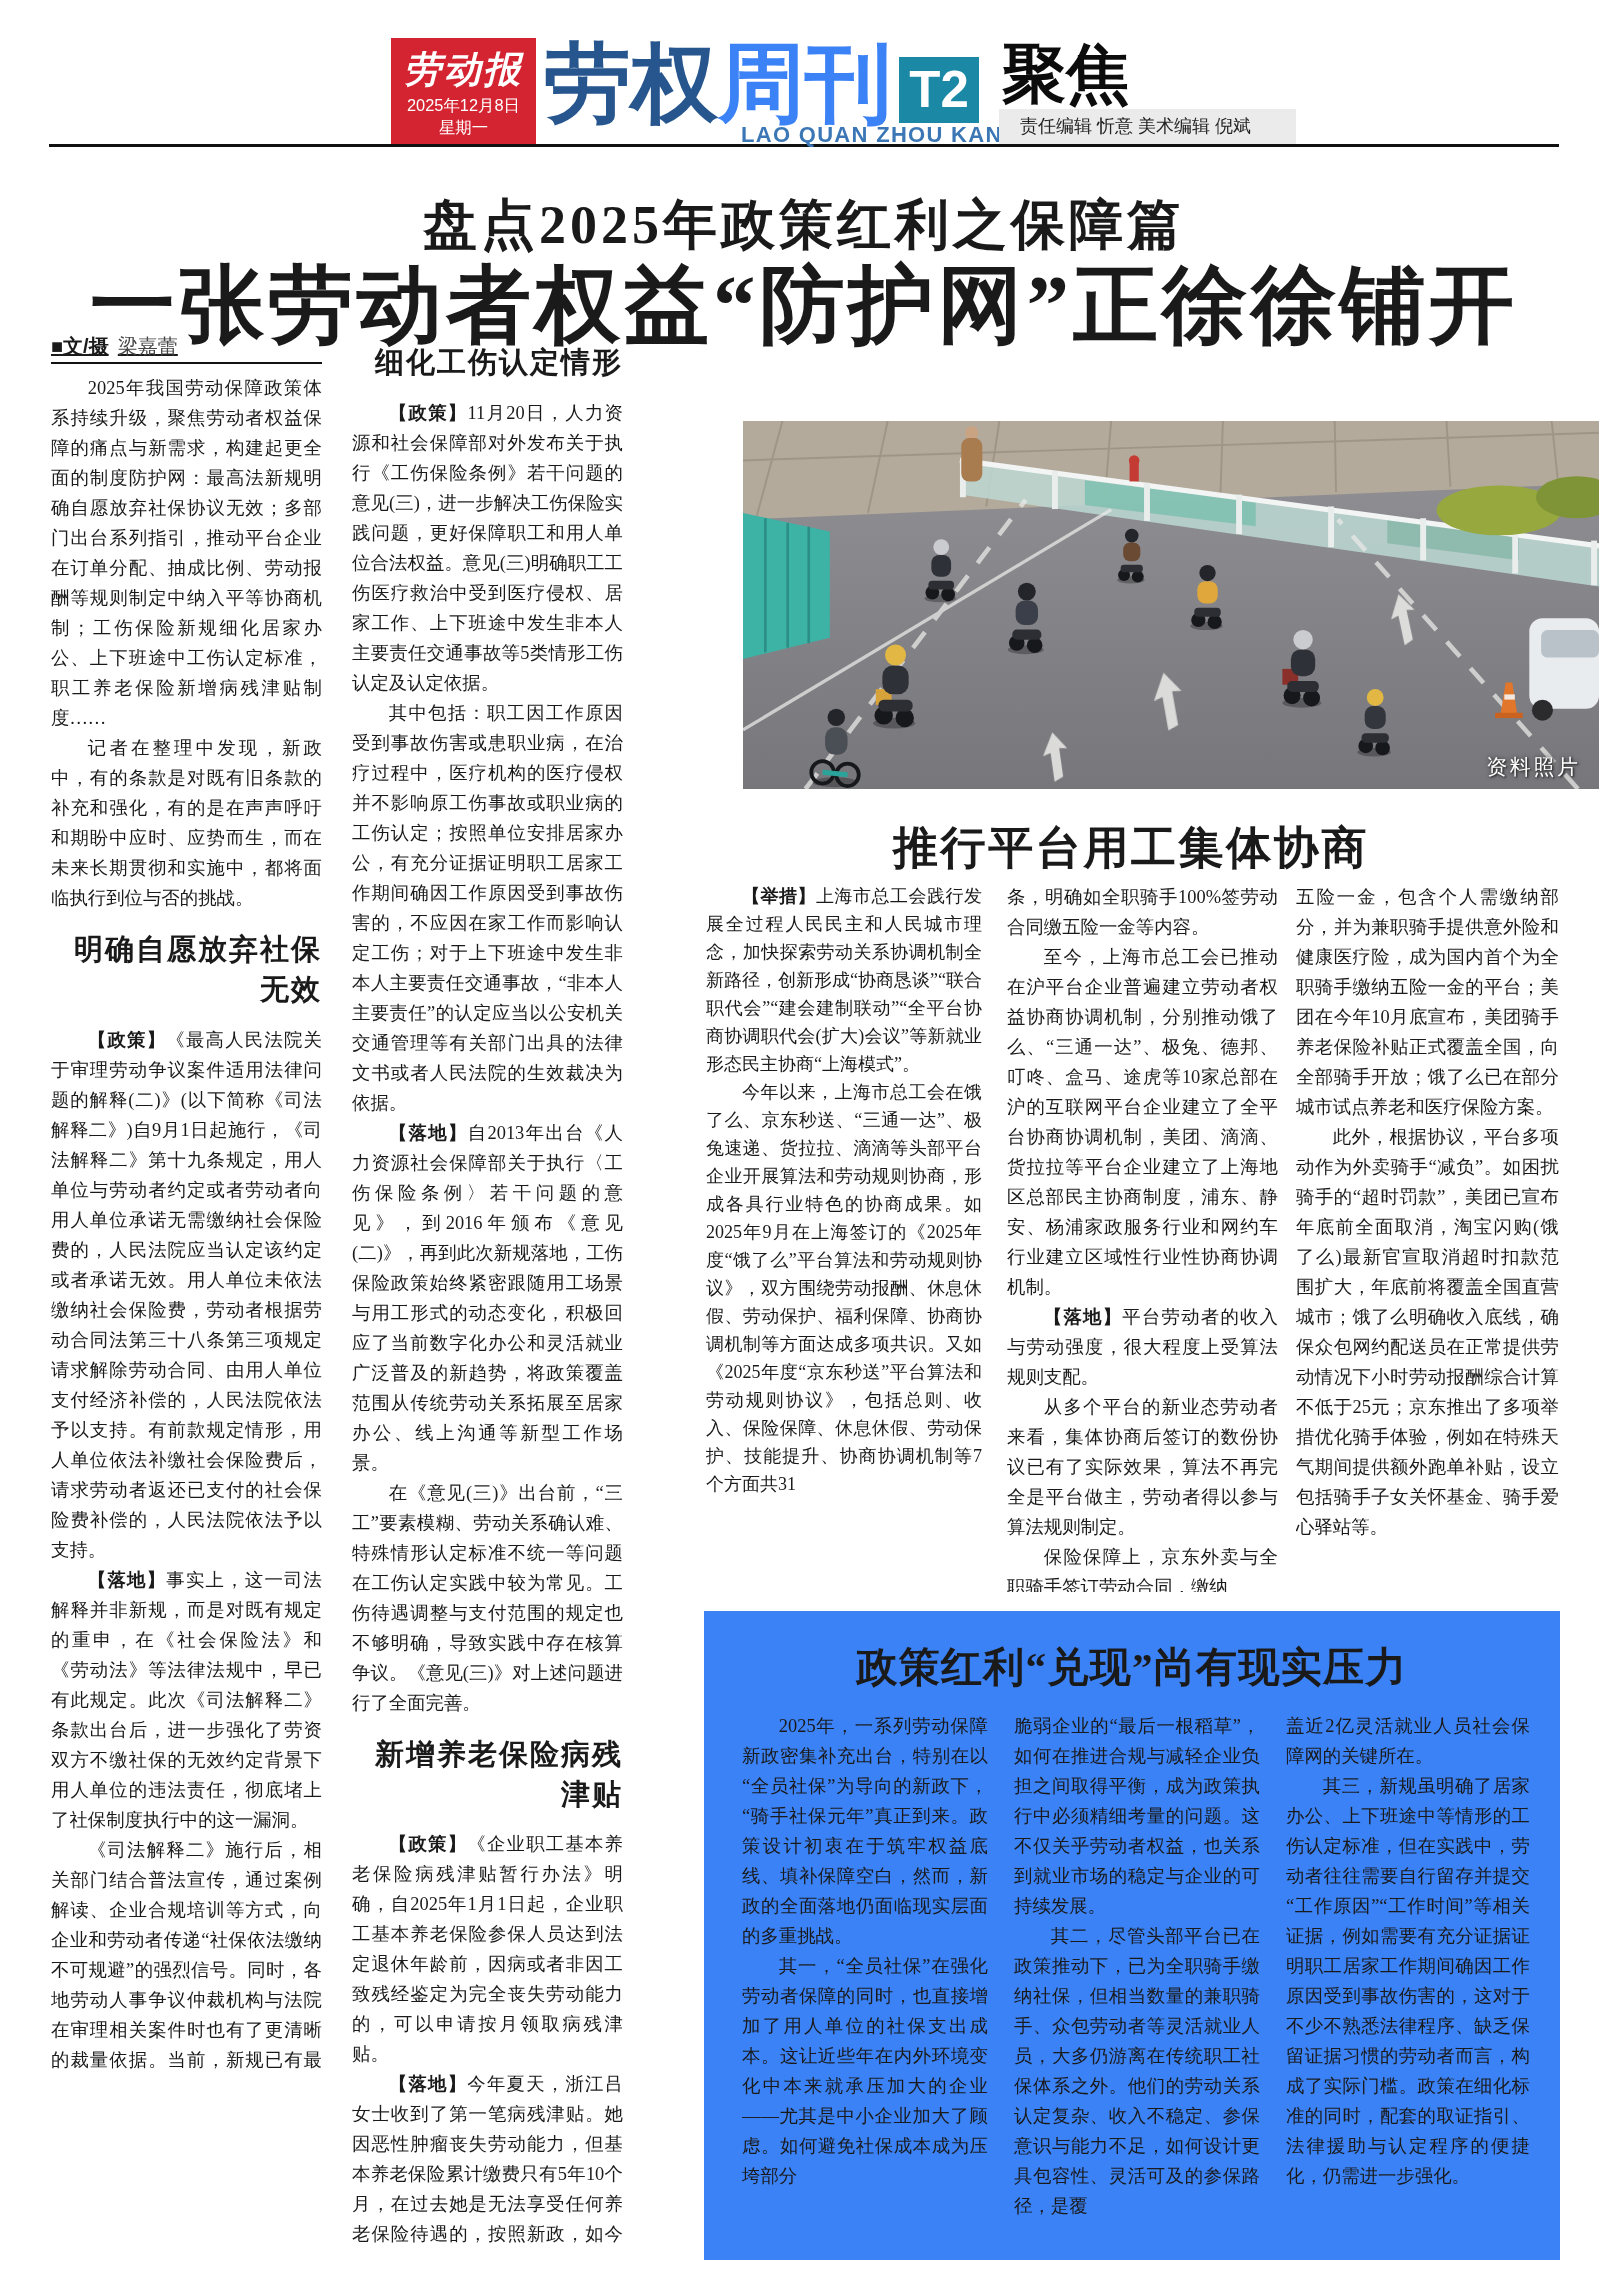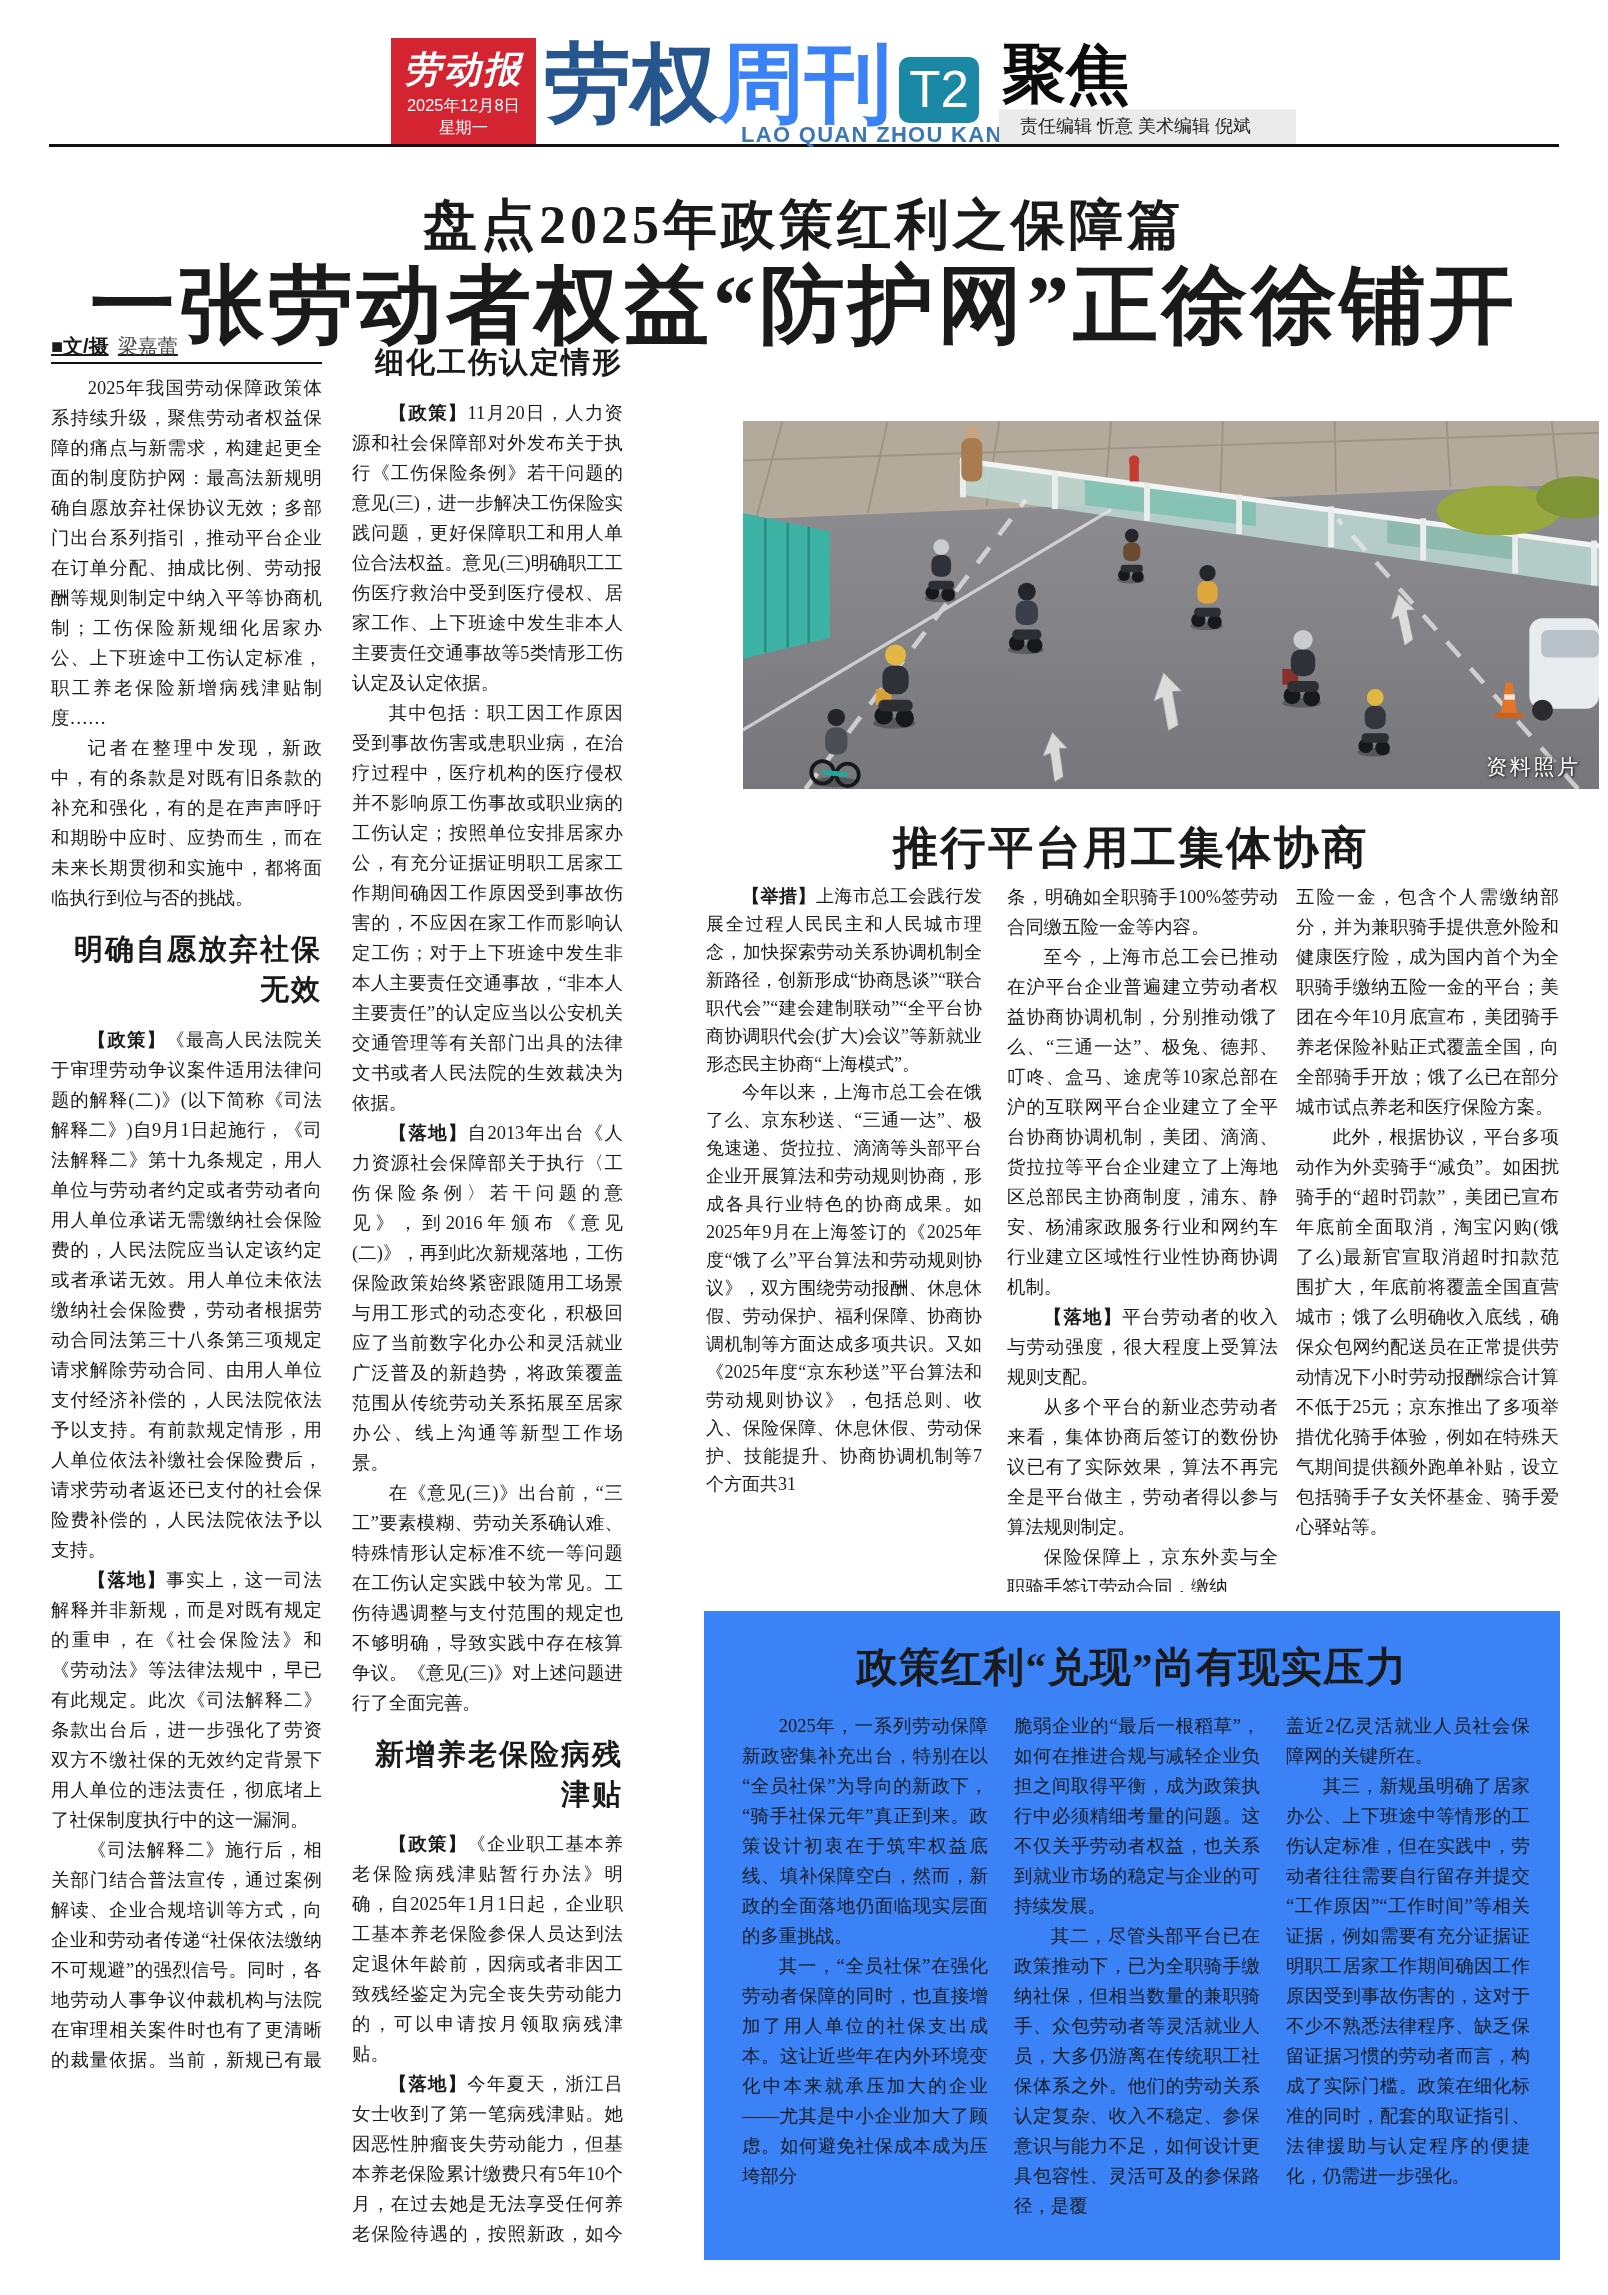--- a/index.html
+++ b/index.html
@@ -12,22 +12,22 @@
   #logo-script{font-family:"DejaVu Serif",serif;font-style:italic;font-weight:bold;
                font-size:37px;line-height:49px;margin-top:6.6px;letter-spacing:2.6px;}
   .logo-date{font-family:"Liberation Sans",sans-serif;font-size:16.4px;line-height:22.3px;}
   #masthead-main{position:absolute;left:544px;top:39px;font-family:"Liberation Sans",sans-serif;
                  font-weight:bold;font-size:87px;line-height:87px;letter-spacing:0;}
   #masthead-main .mh1{color:#27568e;} #masthead-main .mh2{color:#3b82f6;}
   #masthead-pinyin{position:absolute;left:741px;top:122px;width:241px;color:#3c77b5;
                    font-family:"Liberation Sans",sans-serif;font-weight:bold;font-size:22px;
                    letter-spacing:1.3px;white-space:nowrap;}
   #page-tag{position:absolute;left:899px;top:57px;width:80px;height:66px;background:#1b89a5;
-            color:#fff;font-family:"Liberation Sans",sans-serif;font-weight:normal;font-size:51px;
-            line-height:66px;text-align:center;border-radius:10px;}
+            color:#fff;font-family:"Liberation Sans",sans-serif;font-weight:bold;font-size:51px;
+            line-height:66px;text-align:center;}
   #section-tag{position:absolute;left:1002px;top:41px;font-family:"Liberation Sans",sans-serif;
                font-weight:bold;font-size:64px;color:#0c0c0c;line-height:66px;}
   #editors-bar{position:absolute;left:999px;top:109px;width:276px;height:35px;background:#ebebeb;
                font-family:"Liberation Sans",sans-serif;font-size:18px;line-height:35px;
                padding-left:21px;color:#222;}
   
   #headline-kicker{position:absolute;left:0;top:189px;width:1608px;text-align:center;
                    font-size:54px;font-weight:bold;letter-spacing:4px;}
   #headline-main{position:absolute;left:0;top:248px;width:1608px;text-align:center;
                  font-size:85px;font-weight:bold;letter-spacing:4px;white-space:nowrap;}

